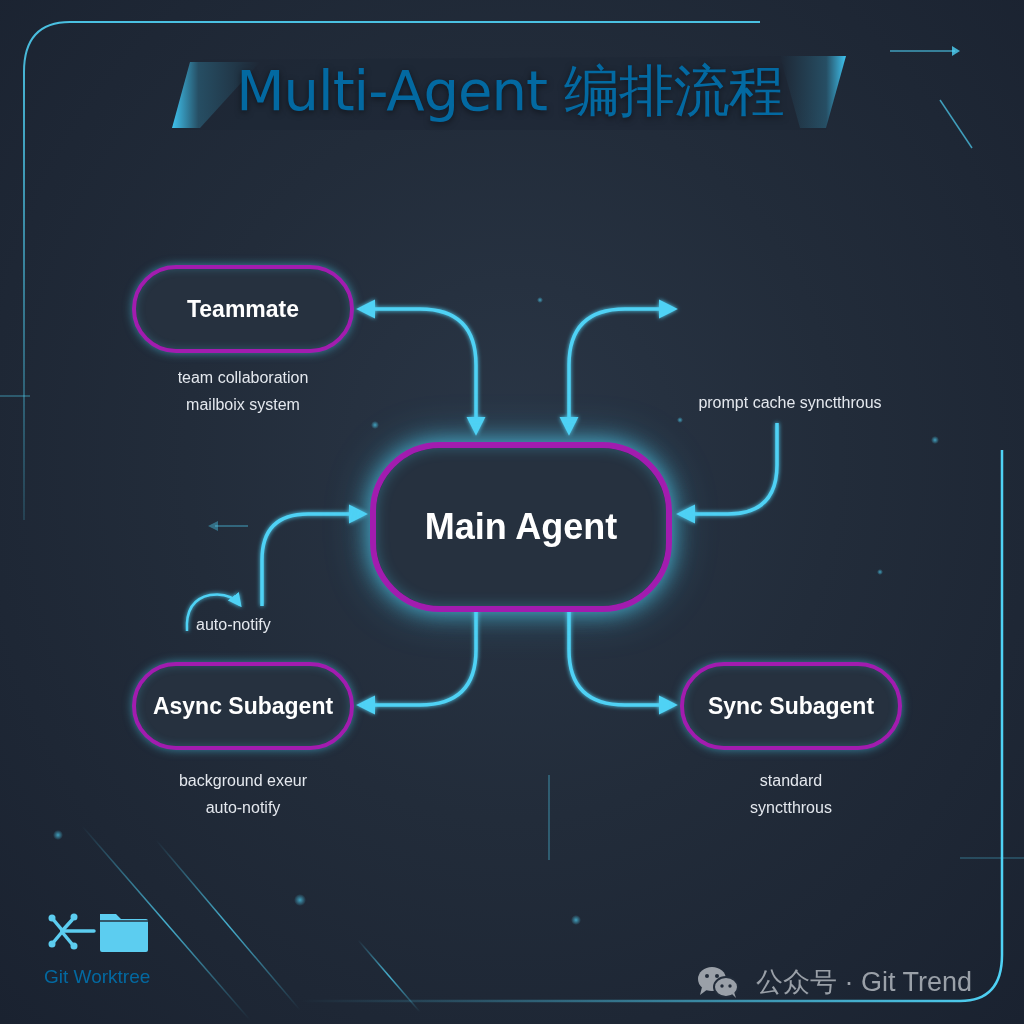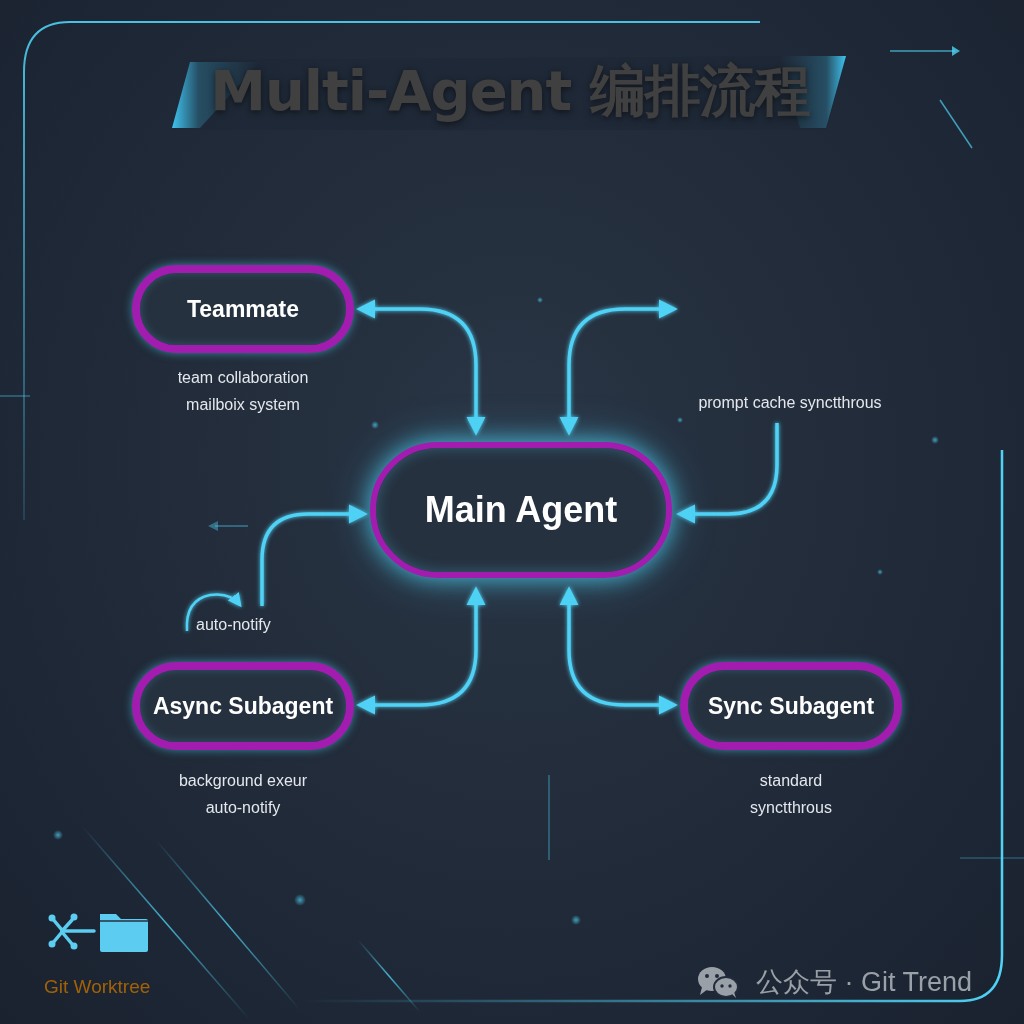--- a/index.html
+++ b/index.html
@@ -11,51 +11,51 @@
   }
   .canvas { position: absolute; left: 0; top: 0; width: 1024px; height: 1024px; }
   svg.layer { position: absolute; left: 0; top: 0; }
 
   .title-wrap {
     position: absolute; left: 172px; top: 54px; width: 676px; height: 76px;
   }
   .title-text {
     position: absolute; left: 0; top: 0; width: 100%; height: 100%;
     display: flex; align-items: center; justify-content: center;
-    color: #404040; font-family: "DejaVu Sans", sans-serif; font-weight: bold; font-size: 56px;
+    color: #0369a1; font-family: "DejaVu Sans", sans-serif; font-weight: normal; font-size: 56px;
     letter-spacing: -1px;
     text-shadow: 0 2px 6px rgba(0,0,0,0.5);
   }
 
   .node {
     position: absolute; box-sizing: border-box;
-    border: 8px solid #a21caf;
+    border: 4px solid #a21caf;
     border-radius: 44px;
     background: #26313f;
     display: flex; align-items: center; justify-content: center;
     color: #ffffff; font-weight: bold;
     box-shadow: 0 0 10px rgba(79,210,245,0.55), inset 0 0 8px rgba(79,210,245,0.25);
   }
   .node.small { width: 222px; height: 88px; font-size: 23px; }
   .node.main {
-    left: 370px; top: 442px; width: 302px; height: 136px; border-radius: 70px;
+    left: 370px; top: 442px; width: 302px; height: 170px; border-radius: 70px;
     border-width: 6px; font-size: 36px;
     box-shadow: 0 0 22px rgba(79,210,245,0.75), 0 0 44px rgba(79,210,245,0.35), inset 0 0 14px rgba(79,210,245,0.3);
   }
 
   .desc {
     position: absolute; color: #e4e8ee; font-size: 16px; line-height: 27px;
     text-align: center;
   }
 
   .worktree {
     position: absolute; left: 44px; top: 908px; width: 130px;
   }
   .worktree-label {
-    color: #a16207; font-size: 19px; margin-top: 18px;
+    color: #0369a1; font-size: 19px; margin-top: 8px;
   }
 
   .footer {
     position: absolute; left: 696px; top: 962px; height: 40px;
     display: flex; align-items: center; gap: 16px;
     color: #9aa0a8; font-size: 27px;
   }
 </style>
 </head>
 <body>

